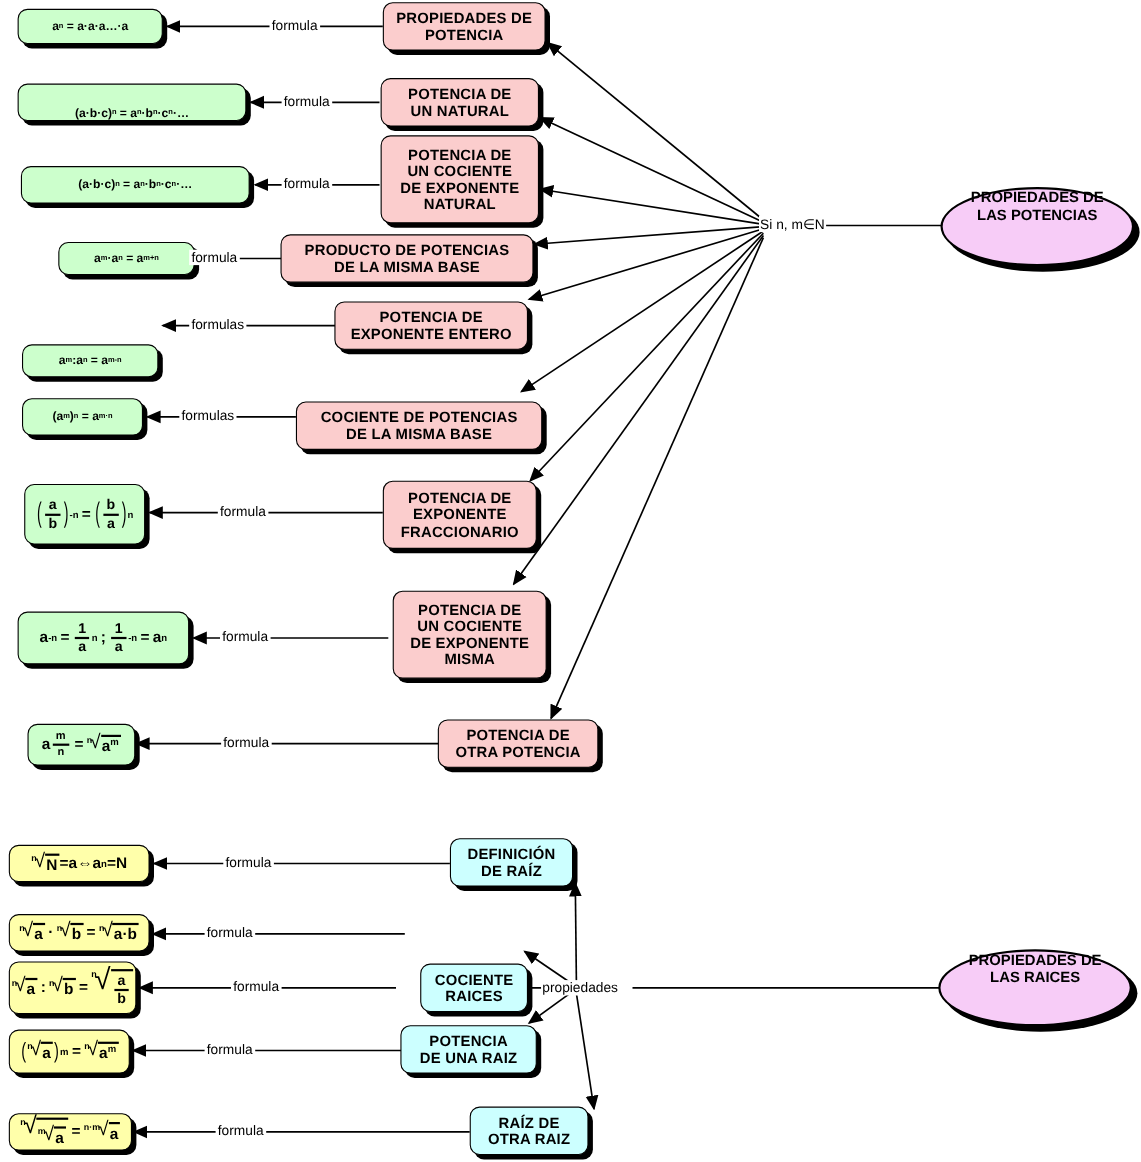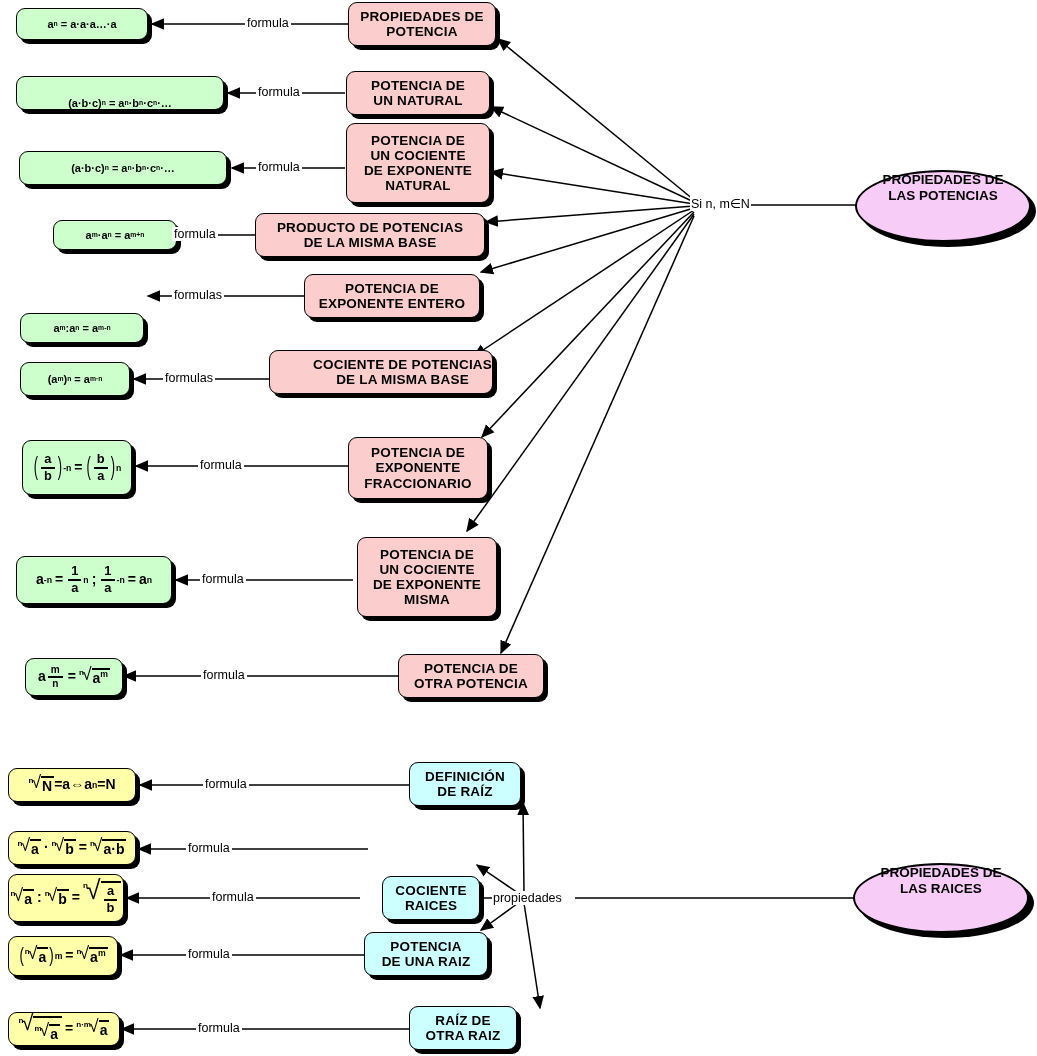--- a/index.html
+++ b/index.html
@@ -144,21 +144,21 @@
     </div>
   </div>
 
   <div class="node topic" style="left:304px;top:274px;width:176px;height:44px;">
     <div>
       <div>POTENCIA DE</div>
       <div>EXPONENTE ENTERO</div>
     </div>
   </div>
 
-  <div class="node topic" style="left:269px;top:350px;width:224px;height:44px;justify-content:flex-end;">
+  <div class="node topic" style="left:269px;top:365px;width:224px;height:44px;">
     <div>
       <div>COCIENTE DE POTENCIAS</div>
       <div>DE LA MISMA BASE</div>
     </div>
   </div>
 
   <div class="node topic" style="left:348px;top:437px;width:140px;height:62px;">
     <div>
       <div>POTENCIA DE</div>
       <div>EXPONENTE</div>
@@ -274,21 +274,21 @@
     </div>
   </div>
 
   <div class="node topic-blue" style="left:364px;top:932px;width:124px;height:44px;">
     <div>
       <div>POTENCIA</div>
       <div>DE UNA RAIZ</div>
     </div>
   </div>
 
-  <div class="node topic-blue" style="left:409px;top:1006px;width:108px;height:44px;align-items:center;">
+  <div class="node topic-blue" style="left:427px;top:1006px;width:108px;height:44px;align-items:center;">
     <div>
       <div>RAÍZ DE</div>
       <div>OTRA RAIZ</div>
     </div>
   </div>
 
   <div class="node formula-yellow" style="left:8px;top:768px;width:128px;height:34px;">
     <span class="m" style="font-size:14px;">
       <span class="rad">
           <span class="radidx">n</span>

